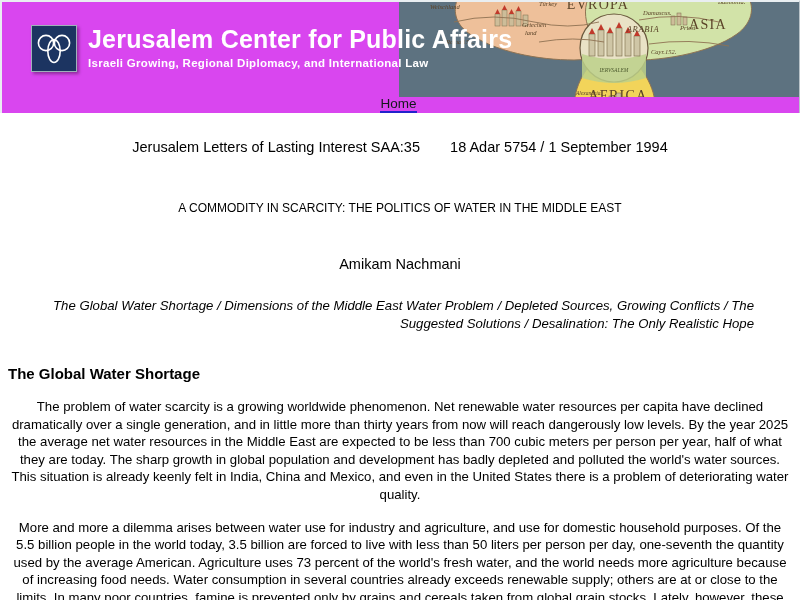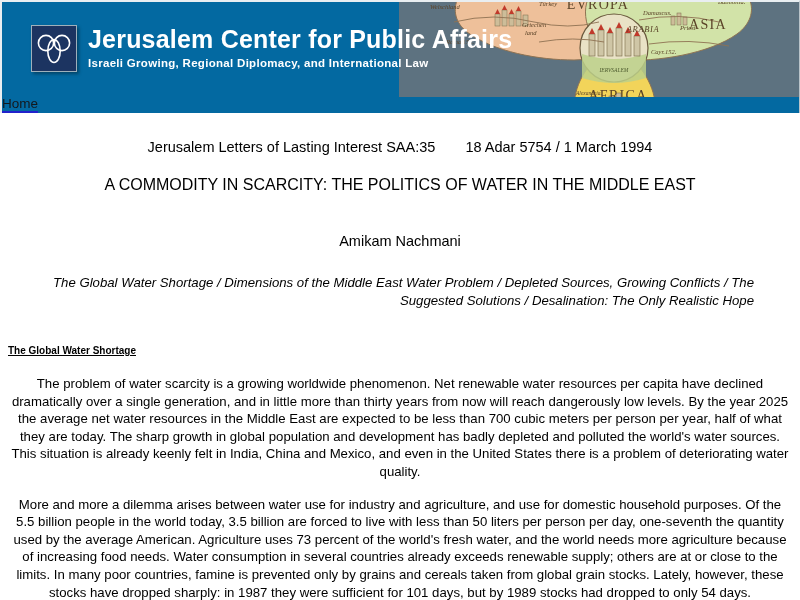--- a/index.html
+++ b/index.html
@@ -13,21 +13,21 @@
     overflow: hidden;
     font-family: "Liberation Sans", sans-serif;
     color: #000000;
   }
 
   
   .banner {
     position: relative;
     width: 800px;
     height: 113px;
-    background: #0369a1;
+    background: #d946ef;
     box-sizing: border-box;
     border-top: 2px solid #e9eef1;
     border-left: 2px solid #e9eef1;
     border-right: 1px solid #b9c3c9;
     overflow: hidden;
   }
   .banner-inner {
     position: absolute;
     inset: 0;
   }
@@ -79,20 +79,21 @@
     letter-spacing: 0.3px;
     white-space: nowrap;
     margin-top: 1px;
   }
 
   .nav {
     position: absolute;
     left: 0;
     right: 4px;
     top: 92px;
+    text-align: center;
   }
   .nav a {
     color: #14181c;
     font-size: 13.5px;
     text-decoration: none;
     border-bottom: 2px solid #2222cc;
     padding-bottom: 0px;
   }
 
   
@@ -102,43 +103,42 @@
   .doc-head {
     text-align: center;
     margin-top: 24px;
   }
   .meta-line {
     font-size: 14.5px;
     line-height: 20px;
   }
   .meta-gap { display: inline-block; width: 22px; }
   .doc-title {
-    font-size: 16px;
+    font-size: 12px;
     line-height: 20px;
-    margin-top: 18px;
+    margin-top: 41px;
   }
   .doc-author {
     font-size: 14.5px;
     line-height: 20px;
     margin-top: 36px;
   }
   .doc-sections {
     font-style: italic;
     font-size: 13.2px;
     line-height: 18px;
     text-align: right;
     margin: 23px 38px 0 30px;
   }
 
   .section-heading {
-    font-size: 10px;
+    font-size: 15px;
     font-weight: bold;
     margin: 32px 0 0 0;
     line-height: 18px;
-    text-decoration: underline;
   }
   .para {
     font-size: 13.2px;
     line-height: 17.6px;
     text-align: center;
     margin: 15px 0 0 0;
   }
 </style>
 </head>
 <body>
@@ -257,21 +257,21 @@
 
   </div>
 </div>
 
 <div class="content">
 
   <div class="doc-head">
     <div class="meta-line">
       <span>Jerusalem Letters of Lasting Interest SAA:35</span>
       <span class="meta-gap"></span>
-      <span>18 Adar 5754 / 1 March 1994</span>
+      <span>18 Adar 5754 / 1 September 1994</span>
     </div>
     <div class="doc-title">A COMMODITY IN SCARCITY: THE POLITICS OF WATER IN THE MIDDLE EAST</div>
     <div class="doc-author">Amikam Nachmani</div>
   </div>
 
   <div class="doc-sections">The Global Water Shortage / Dimensions of the Middle East Water Problem / Depleted Sources, Growing Conflicts / The Suggested Solutions / Desalination: The Only Realistic Hope</div>
 
   <h2 class="section-heading">The Global Water Shortage</h2>
 
   <p class="para">The problem of water scarcity is a growing worldwide phenomenon. Net renewable water resources per capita have declined dramatically over a single generation, and in little more than thirty years from now will reach dangerously low levels. By the year 2025 the average net water resources in the Middle East are expected to be less than 700 cubic meters per person per year, half of what they are today. The sharp growth in global population and development has badly depleted and polluted the world's water sources. This situation is already keenly felt in India, China and Mexico, and even in the United States there is a problem of deteriorating water quality.</p>

